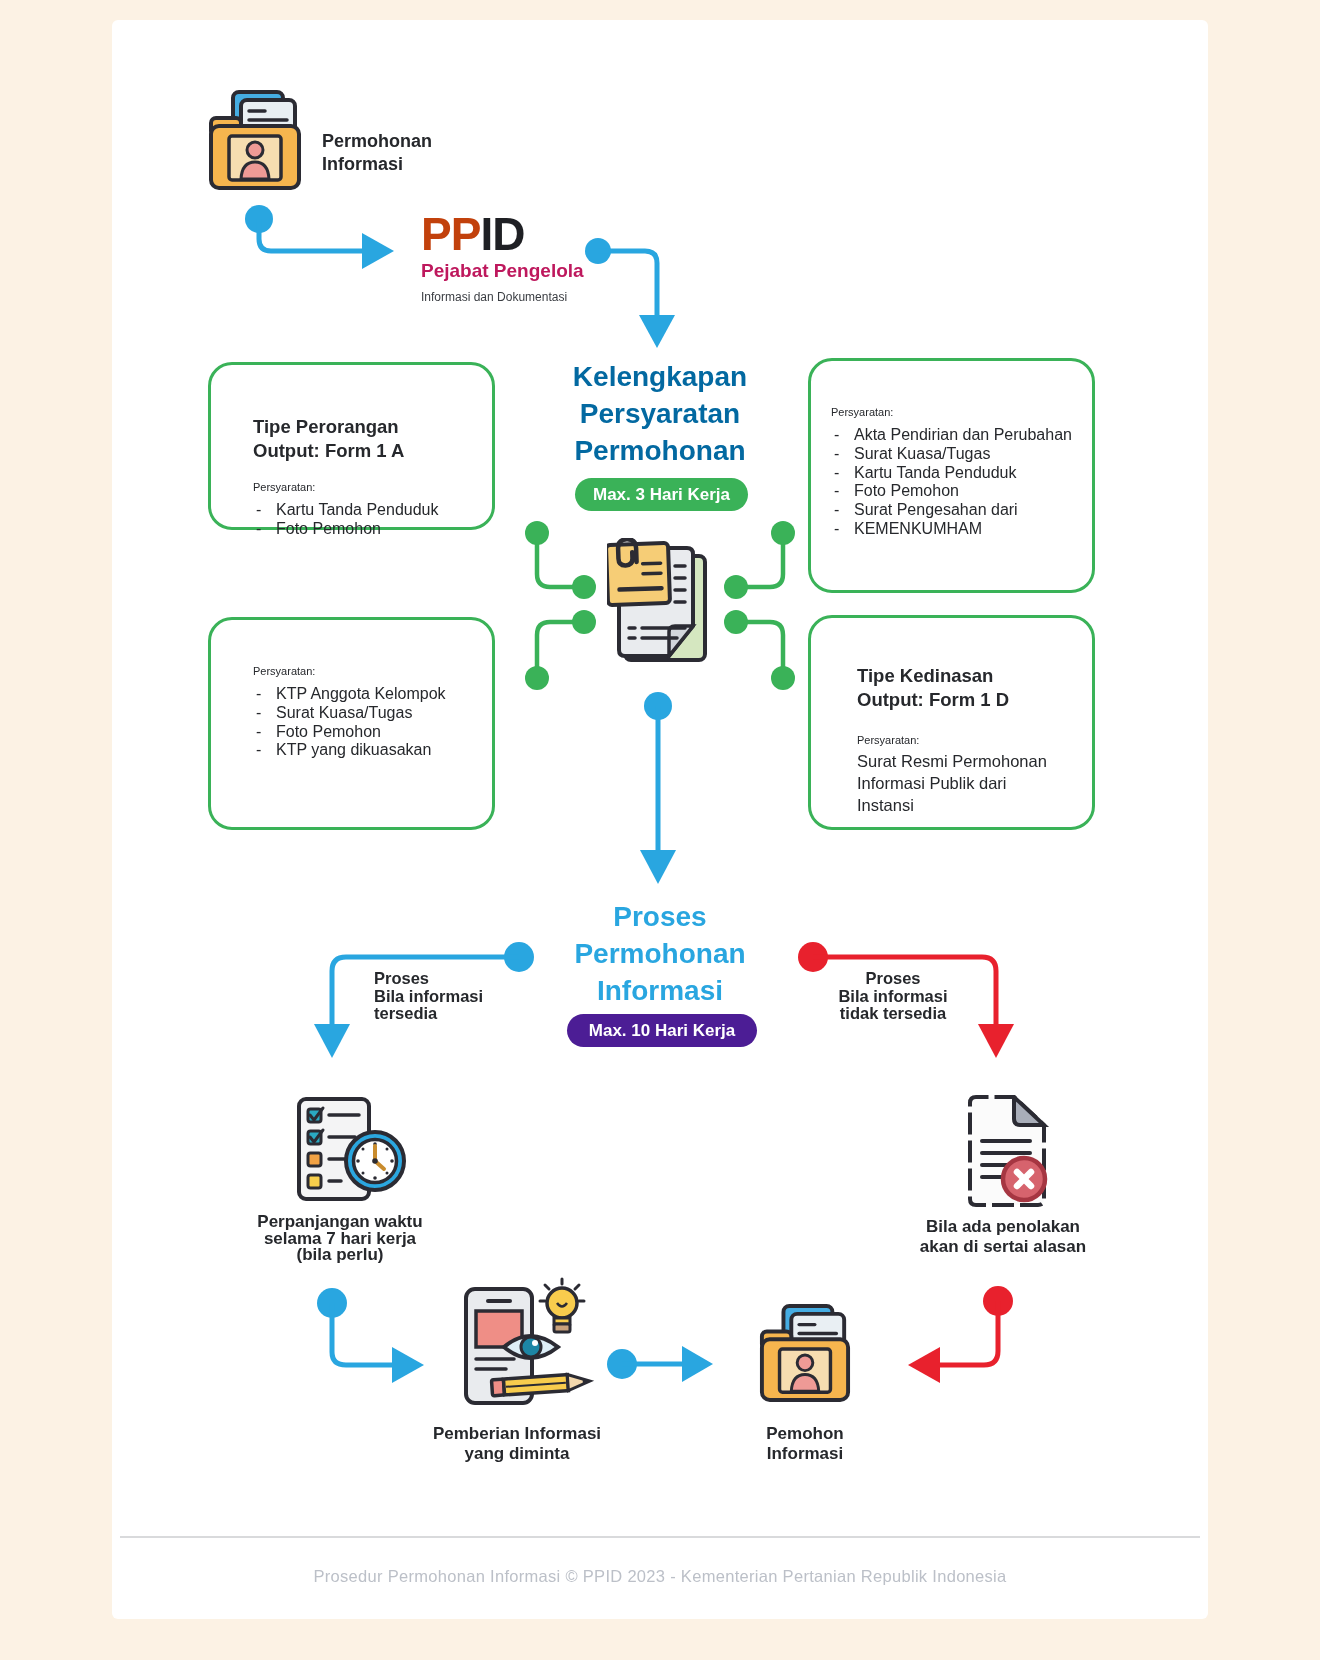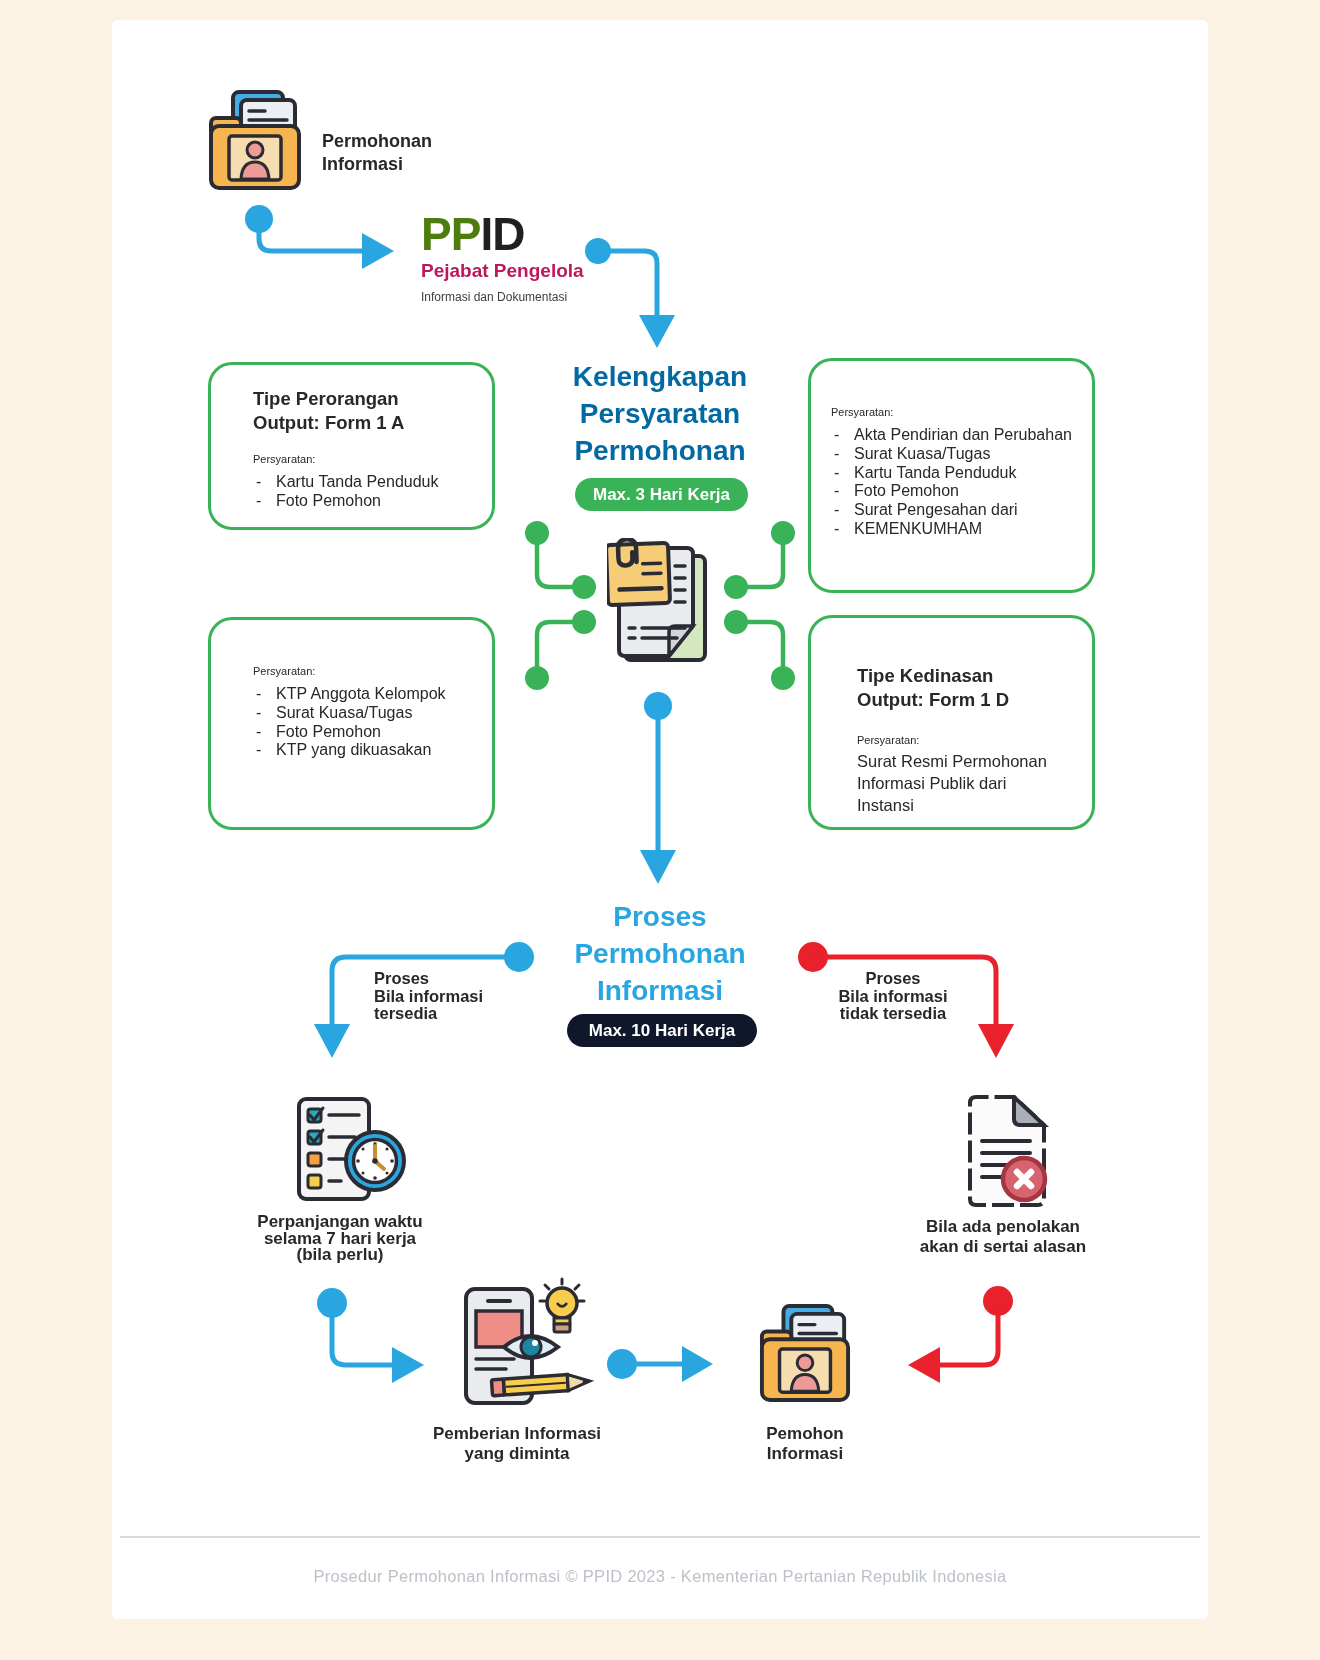--- a/index.html
+++ b/index.html
@@ -9,41 +9,41 @@
   }
   .card{position:absolute;left:112px;top:20px;width:1096px;height:1599px;background:#ffffff;border-radius:6px}
   .abs{position:absolute}
   .ml{white-space:pre-line}
   .overlay{position:absolute;left:0;top:0;width:1320px;height:1660px;pointer-events:none}
 
   .start-label{left:322px;top:130px;width:160px;font-size:18px;line-height:23px;font-weight:bold}
 
   .logo{left:421px;top:210px;width:220px}
   .logo .big{font-size:46px;font-weight:800;letter-spacing:-1px;line-height:48px}
-  .logo .big .pp{color:#4d7c0f}
+  .logo .big .pp{color:#c2410c}
   .logo .big .id{color:#1f2024}
   .logo .sub{color:#be185d;font-weight:bold;font-size:19px;line-height:22px;margin-top:2px}
   .logo .subsub{color:#3a3d42;font-size:12px;line-height:14px;margin-top:8px}
 
   .stage-heading{width:320px;text-align:center;font-weight:bold;font-size:28px;line-height:37px}
   .h-green{left:500px;top:358px;color:#0369a1}
   .h-blue{left:500px;top:898px;color:#29a6e0}
 
   .badge{height:33px;border-radius:17px;color:#fff;font-weight:bold;font-size:17px;
          display:flex;align-items:center;justify-content:center;box-sizing:border-box;padding:12px 18px}
   .badge-green{left:575px;top:478px;min-width:170px;background:#3ab258}
-  .badge-blue{left:567px;top:1014px;min-width:190px;background:#0f172a}
+  .badge-blue{left:567px;top:1014px;min-width:190px;background:#4c1d95}
 
   .bx{border:3.5px solid #3ab258;border-radius:24px;box-sizing:border-box;background:#fff}
   .bx .ttl{font-weight:bold;font-size:18.5px;line-height:23.5px;white-space:pre-line}
   .bx .req{font-size:11px;line-height:19px;font-weight:500}
   .bx .items{margin-top:4px;font-size:16px;line-height:18.8px;font-weight:500}
   .itm{position:relative;padding-left:23px;white-space:nowrap}
   .itm::before{content:"-";position:absolute;left:3px}
-  .bx-tl{left:208px;top:362px;width:287px;height:168px;padding:22px 10px 0 42px}
+  .bx-tl{left:208px;top:362px;width:287px;height:168px;padding:50px 10px 0 42px}
   .bx-tl .req{margin-top:16px}
   .bx-tr{left:808px;top:358px;width:287px;height:235px;padding:28px 6px 0 20px}
   .bx-tr .req{margin-top:14px}
   .bx-bl{left:208px;top:617px;width:287px;height:213px;padding:28px 10px 0 42px}
   .bx-bl .req{margin-top:14px}
   .bx-br{left:808px;top:615px;width:287px;height:215px;padding:46px 10px 0 46px}
   .bx-br .req{margin-top:20px}
   .bx-br .bodytxt{font-size:16.5px;line-height:22px;font-weight:500;white-space:pre-line}
 
   .branch-label{font-size:16.5px;line-height:17.5px;font-weight:600}

